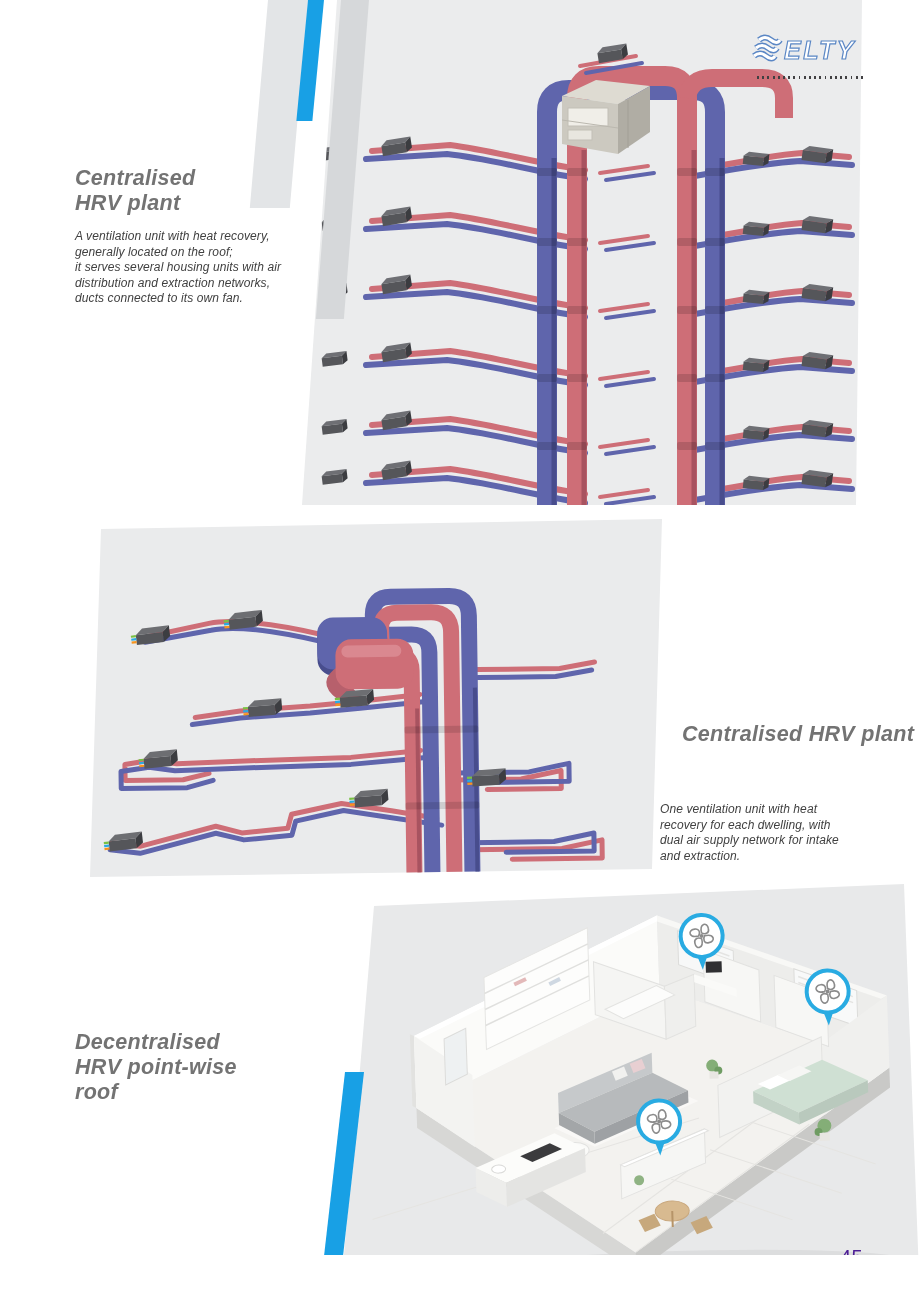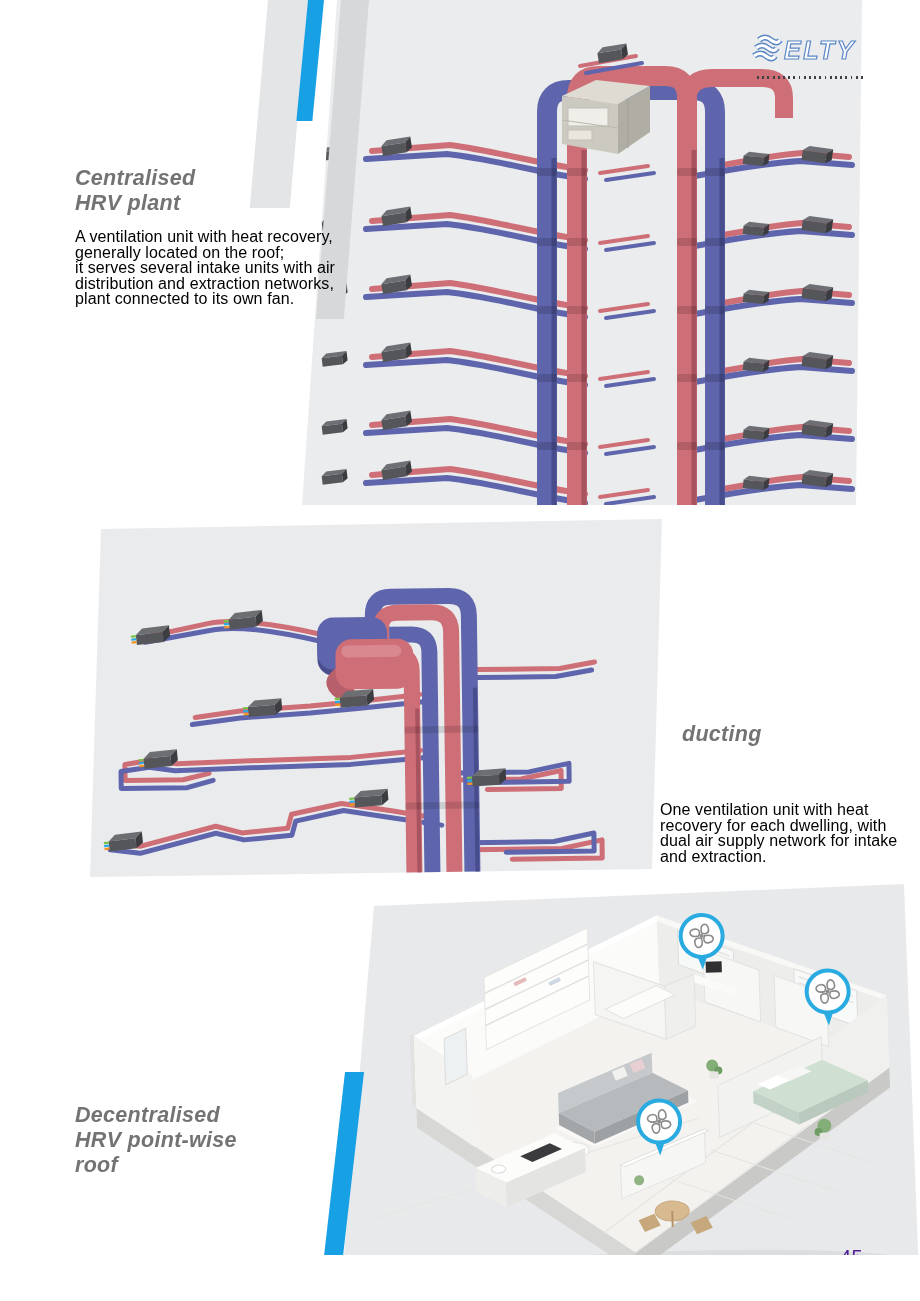--- a/index.html
+++ b/index.html
@@ -12,21 +12,21 @@
   .panel-mid{clip-path:polygon(101px 529px,662px 519px,652px 869px,90px 877px);background:#eaebec;}
   .panel-bot{clip-path:polygon(374px 906px,904px 884px,920px 1301px,340px 1301px);background:#e8e9ea;}
   
   .stripe{position:absolute;transform-origin:0 0;}
   .stripe-a{left:268px;top:0;width:40px;height:208px;background:#e3e5e7;transform:skewX(-5deg);}
   .stripe-b{left:308px;top:0;width:16px;height:121px;background:#18a0e5;transform:skewX(-5.5deg);}
   .stripe-c{left:341px;top:0;width:28px;height:319px;background:#d6d8da;transform:skewX(-4.5deg);}
   .stripe-d{left:345px;top:1072px;width:19px;height:230px;background:#18a0e5;transform:skewX(-6.5deg);}
   
   .h-title{font-style:italic;color:#737373;font-size:21.5px;line-height:25px;letter-spacing:.3px;font-weight:700;}
-  .body-text{color:#000000;font-size:16px;line-height:15.6px;letter-spacing:.1px;}
+  .body-text{font-style:italic;color:#404040;font-size:12px;line-height:15.6px;letter-spacing:.1px;}
   .page-num{color:#4c1d95;font-size:20px;letter-spacing:.5px;}
   .dots{height:3px;background:repeating-linear-gradient(to right,#414042 0 1.9px,transparent 1.9px 5.2px);}
   svg{display:block;}
 </style>
 </head>
 <body>
 
 <div class="page">
 
   <div class="panel panel-top">
@@ -324,36 +324,36 @@
   </svg>
   <div class="abs dots" style="left:757px;top:76px;width:107px"></div>
 
   <div class="abs h-title" style="left:75px;top:166px">
     <div>Centralised</div>
     <div>HRV plant</div>
   </div>
   <div class="abs body-text" style="left:75px;top:229px">
     <div>A ventilation unit with heat recovery,</div>
     <div>generally located on the roof;</div>
-    <div>it serves several intake units with air</div>
+    <div>it serves several housing units with air</div>
     <div>distribution and extraction networks,</div>
-    <div>plant connected to its own fan.</div>
+    <div>ducts connected to its own fan.</div>
   </div>
 
   <div class="abs h-title" style="left:682px;top:722px">
-    <div>ducting</div>
+    <div>Centralised HRV plant</div>
   </div>
   <div class="abs body-text" style="left:660px;top:802px">
     <div>One ventilation unit with heat</div>
     <div>recovery for each dwelling, with</div>
     <div>dual air supply network for intake</div>
     <div>and extraction.</div>
   </div>
 
-  <div class="abs h-title" style="left:75px;top:1103px">
+  <div class="abs h-title" style="left:75px;top:1030px">
     <div>Decentralised</div>
     <div>HRV point-wise</div>
     <div>roof</div>
   </div>
 
   <div class="abs page-num" style="left:840px;top:1246px">45</div>
 
 </div>
 
 </body></html>

